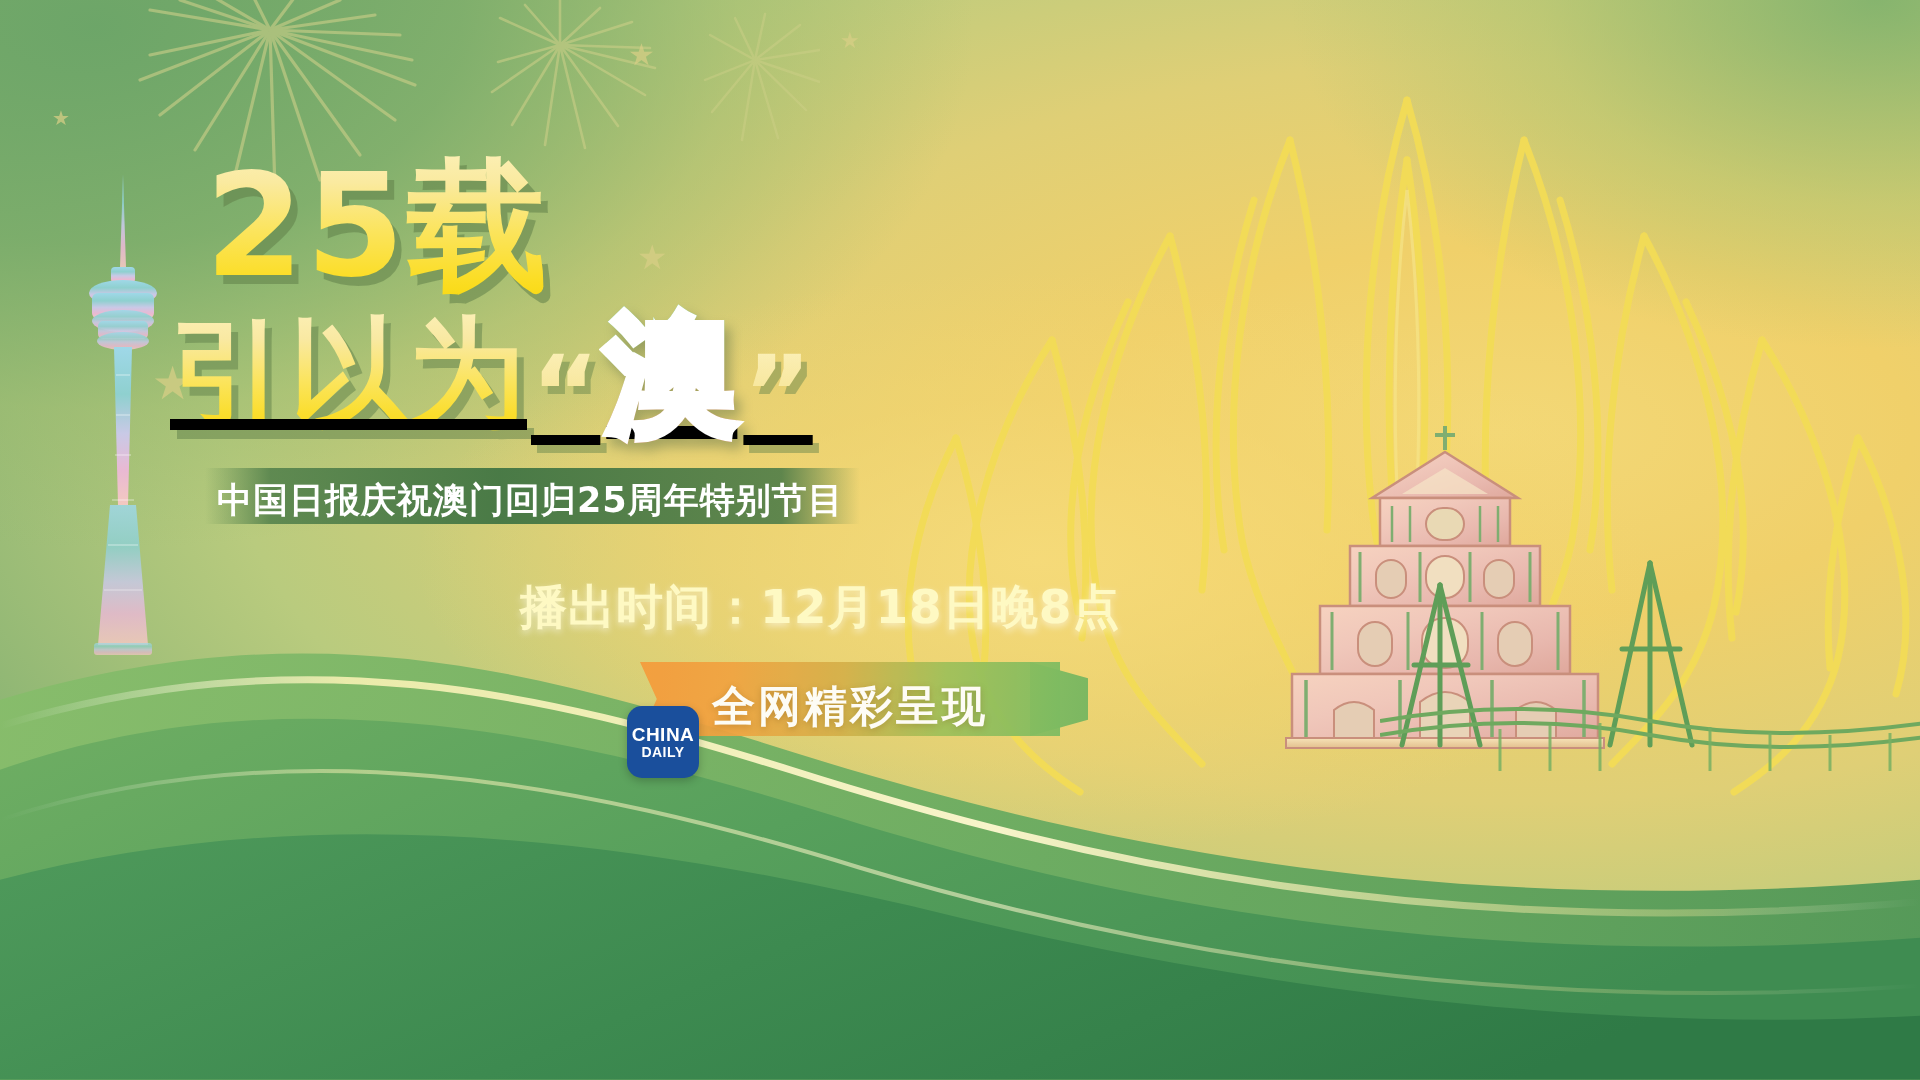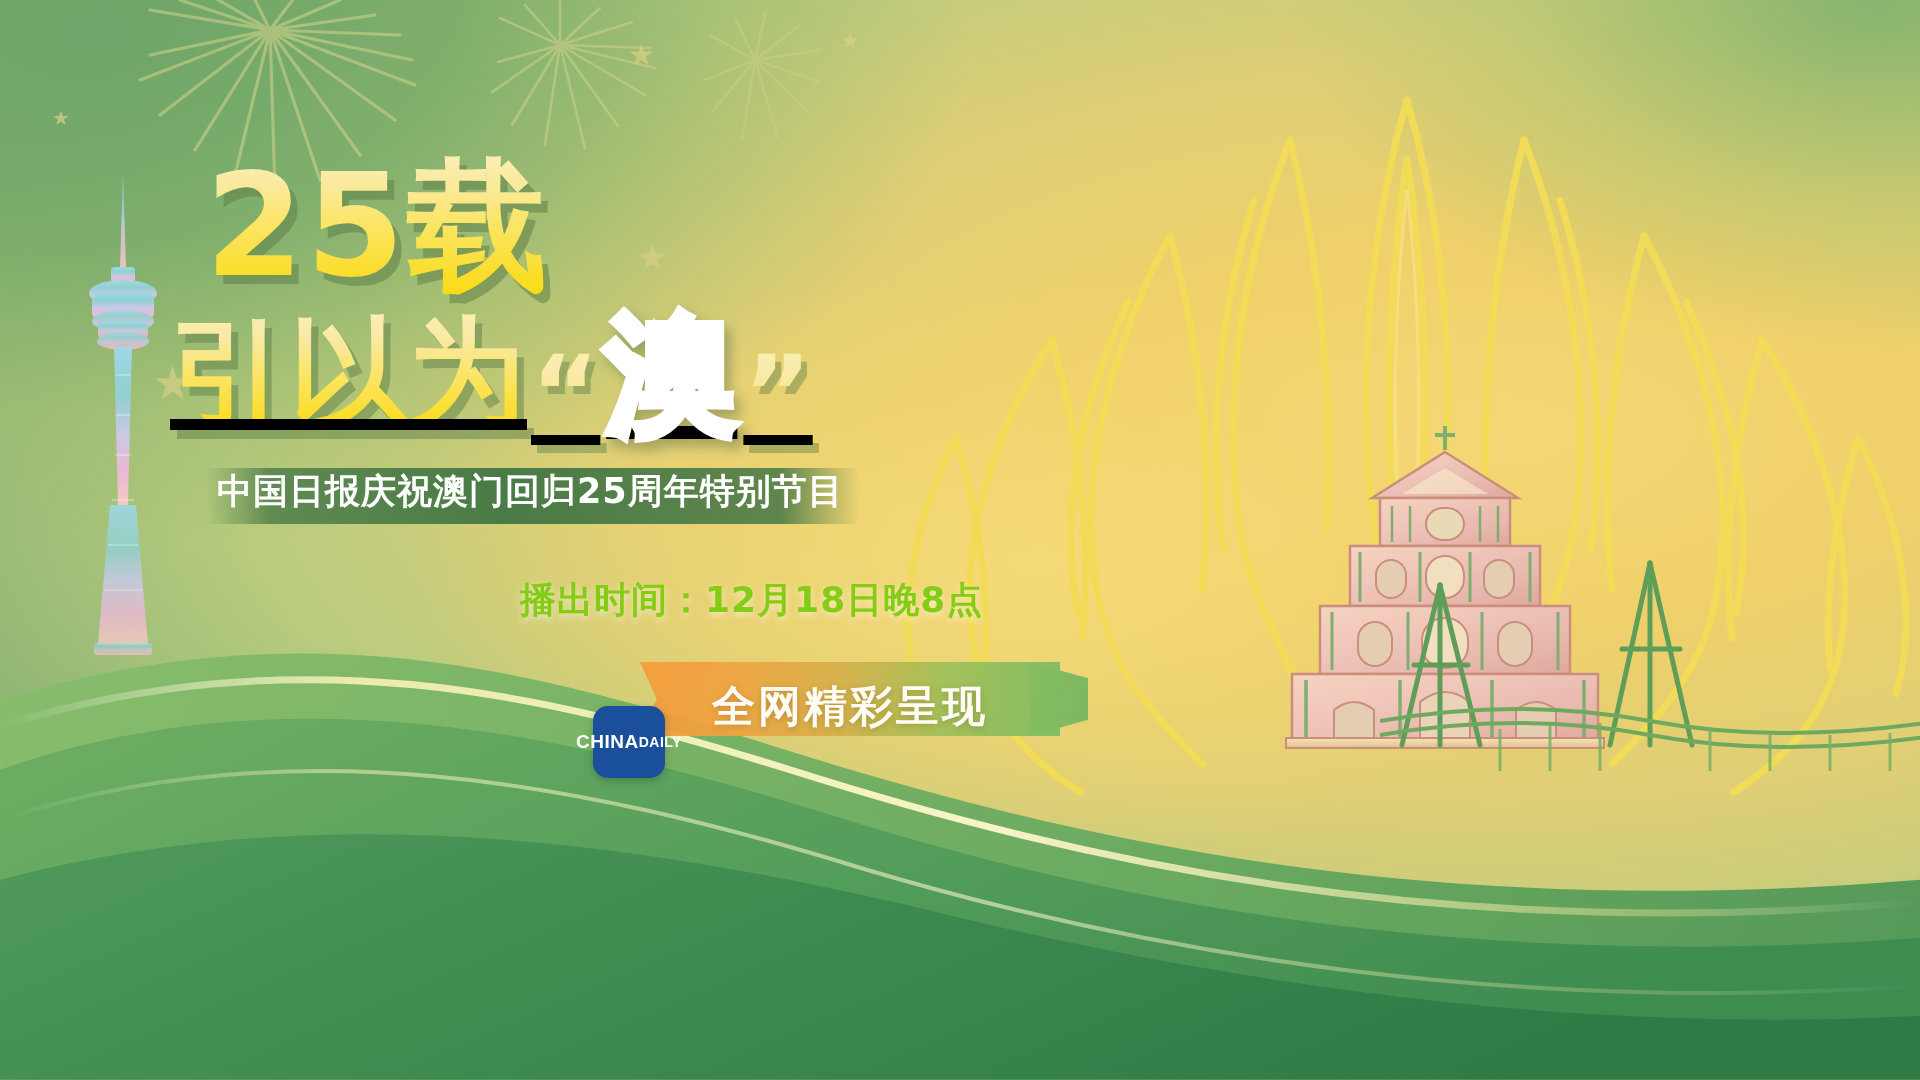--- a/index.html
+++ b/index.html
@@ -89,31 +89,31 @@
     background:linear-gradient(170deg,#2f9a46 0%,#45a543 18%,#6d9a34 38%,#b1732a 62%,#c45a26 80%,#c24b22 100%);
     -webkit-background-clip:text;background-clip:text;color:transparent;
     -webkit-text-stroke:9px #ffffff;
     paint-order:stroke fill;
     filter:drop-shadow(6px 8px 6px rgba(90,110,70,.45));
     position:relative;top:10px;
   }
 
   .subtitle-band{
     position:absolute;left:205px;top:468px;height:56px;
-    display:flex;align-items:flex-start;padding:0 16px 0 12px;
+    display:flex;align-items:flex-end;padding:0 16px 0 12px;
     background:linear-gradient(90deg,rgba(99,140,80,.0) 0%,rgba(76,124,72,.82) 10%,rgba(62,115,66,.92) 45%,rgba(70,120,70,.85) 88%,rgba(90,135,78,.0) 100%);
   }
   .subtitle-band span{
     color:#ffffff;font-size:35px;font-weight:700;letter-spacing:1px;
     font-family:"DejaVu Sans","Liberation Sans",sans-serif;white-space:nowrap;
   }
 
   .airtime{
     position:absolute;left:520px;top:576px;
-    color:#84cc16;font-size:36px;font-weight:800;letter-spacing:1px;
+    color:#fef9c3;font-size:47px;font-weight:800;letter-spacing:1px;
     font-family:"DejaVu Sans","Liberation Sans",sans-serif;white-space:nowrap;
     text-shadow:0 3px 7px rgba(255,255,255,.55);
   }
 
   .ribbon{
     position:absolute;left:640px;top:662px;width:420px;height:74px;
     background:linear-gradient(95deg,#f59b3c 0%,#f0a341 22%,#d4b04a 48%,#9ec05a 72%,#7cbb61 100%);
     clip-path:polygon(0 0, 100% 0, 100% 100%, 0 100%, 4% 50%);
     display:flex;align-items:flex-end;justify-content:center;
     opacity:.93;
@@ -124,22 +124,22 @@
     clip-path:polygon(0 0, 100% 22%, 100% 78%, 0 100%);
     opacity:.9;
   }
   .ribbon span{
     color:#ffffff;font-size:43px;font-weight:800;letter-spacing:3px;
     font-family:"DejaVu Sans","Liberation Sans",sans-serif;
     text-shadow:0 2px 6px rgba(120,80,20,.35);white-space:nowrap;
   }
 
   .logo{
-    position:absolute;left:593px;top:706px;width:72px;height:72px;border-radius:15px;
-    background:#1a4f9c;display:flex;flex-direction:row;align-items:center;justify-content:center;
+    position:absolute;left:627px;top:706px;width:72px;height:72px;border-radius:15px;
+    background:#1a4f9c;display:flex;flex-direction:column;align-items:center;justify-content:center;
     box-shadow:0 3px 8px rgba(0,0,0,.22);
   }
   .logo .l1,.logo .l2{
     color:#ffffff;font-weight:800;letter-spacing:.5px;line-height:1.04;
     font-family:"Liberation Sans",sans-serif;
   }
   .logo .l1{font-size:19px;}
   .logo .l2{font-size:14px;}
 </style>
 </head>

